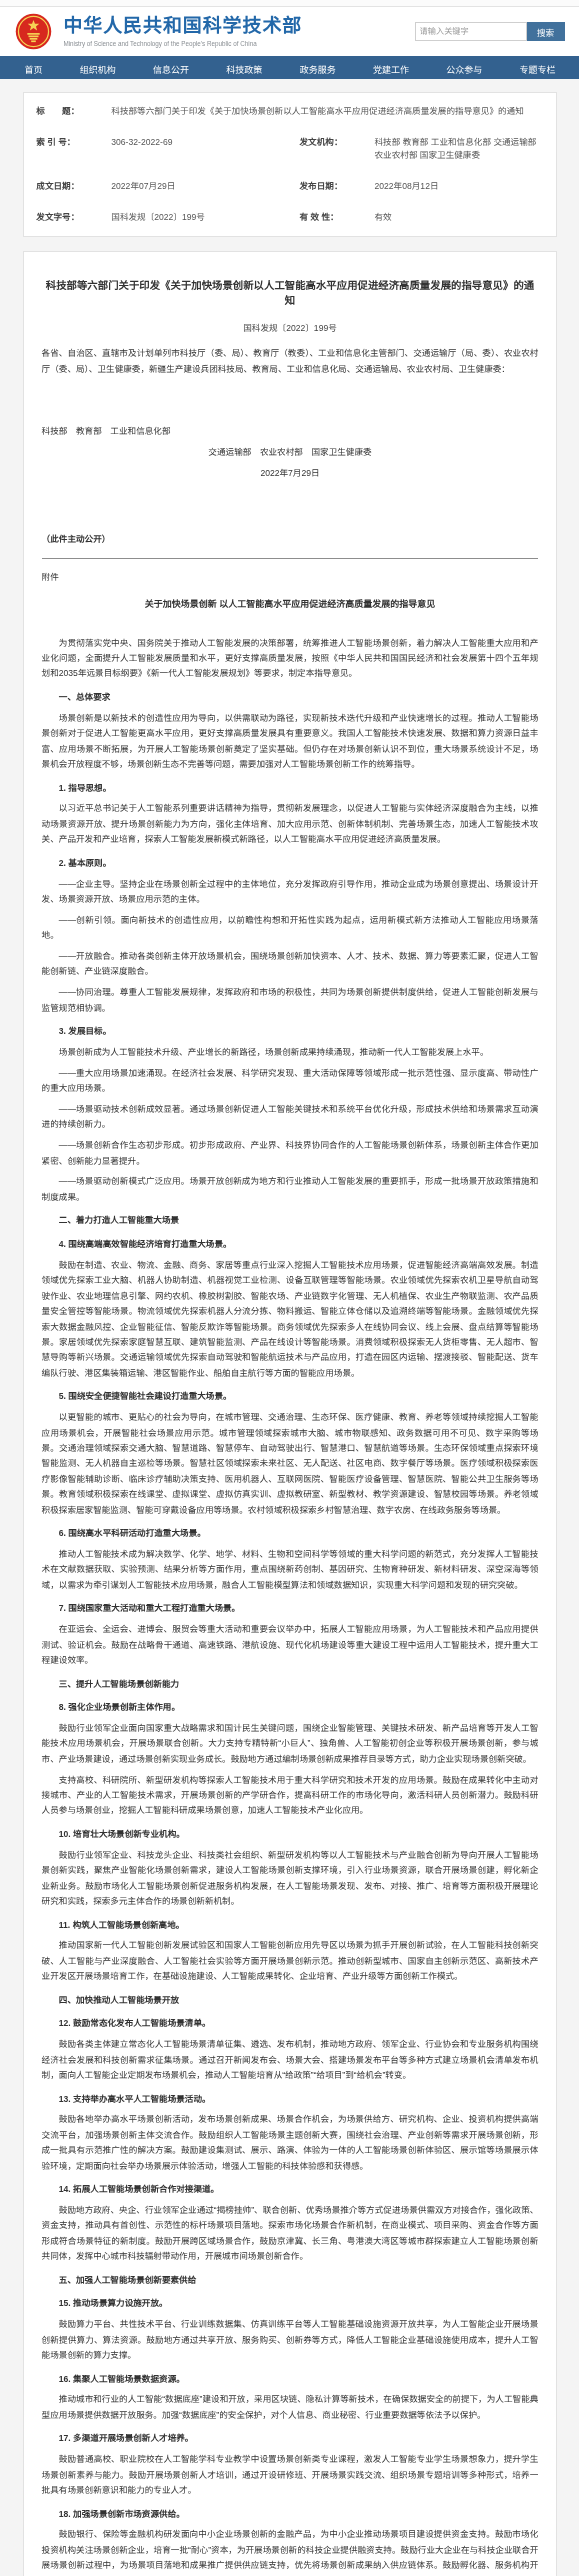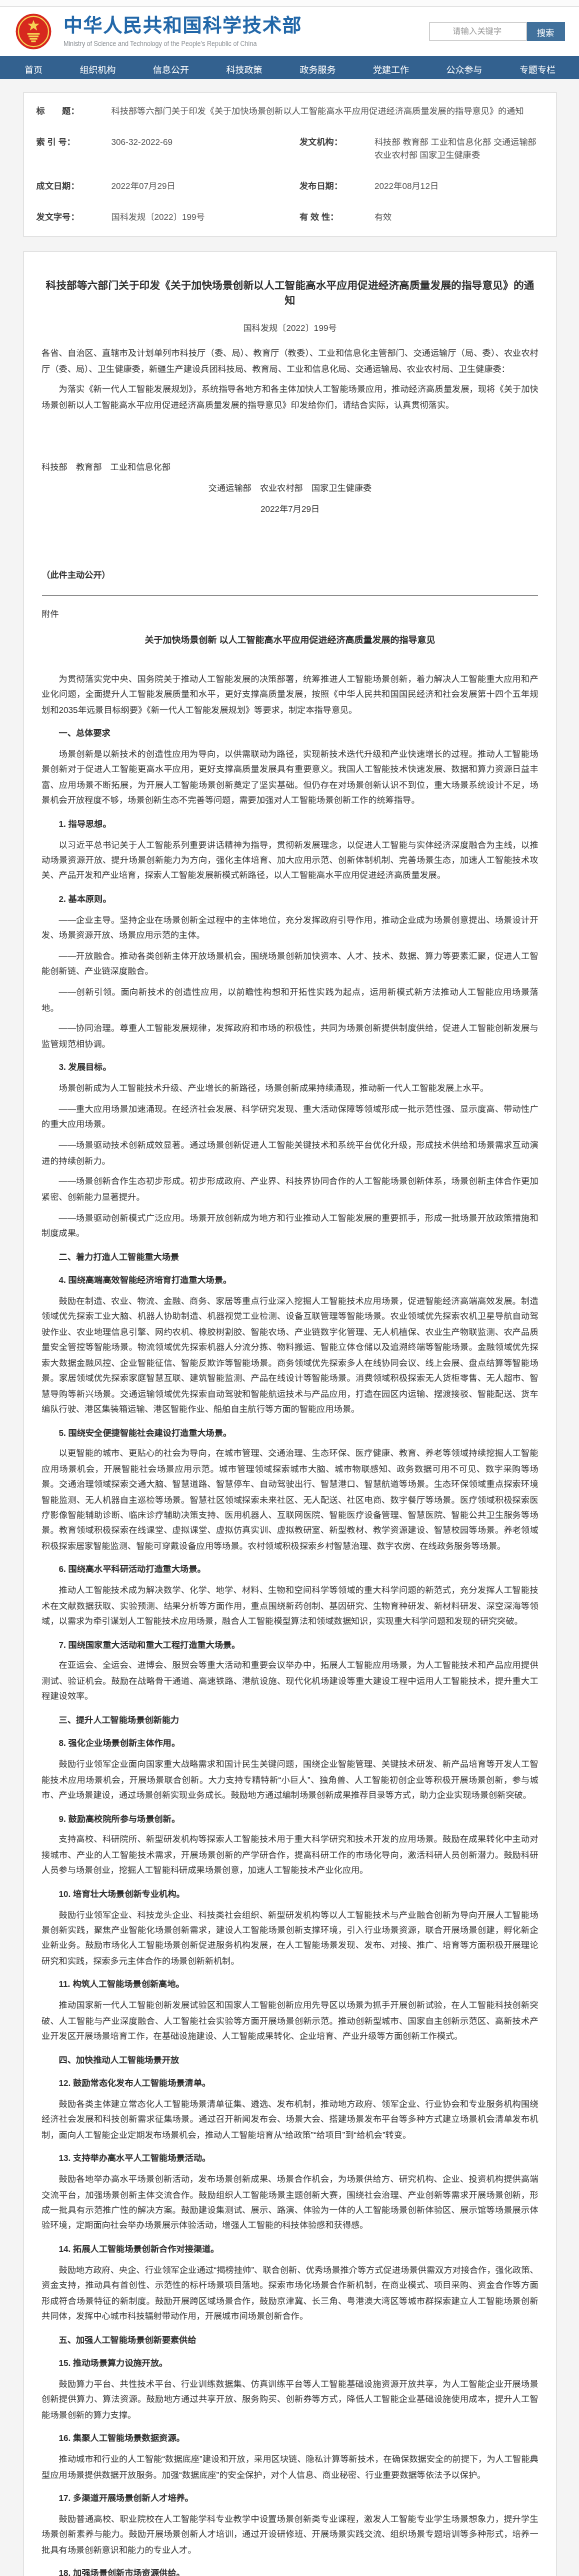--- a/index.html
+++ b/index.html
@@ -20,21 +20,21 @@
   .top-strip{height:7.2px;background:#fbfbfb;border-bottom:0.9px solid #e3e3e3;}
   
   .site-header{height:49px;background:#ffffff;display:flex;align-items:center;padding:0 0 0 15.4px;}
   .emblem{width:37px;height:37px;flex:0 0 auto;margin-right:11px;}
   .site-titles{display:flex;flex-direction:column;justify-content:center;}
   .site-title{color:var(--brand_blue);font-size:19px;font-weight:bold;letter-spacing:0.9px;line-height:1.1;}
   .site-subtitle{color:#8a8f94;font-size:6.3px;margin-top:2.7px;}
   .spacer{flex:1;}
   .search{display:flex;align-items:center;margin-right:15.4px;}
   .search input{
-    width:98px;height:19px;border:0.9px solid #cfcfcf;font-size:8.2px;padding:0 23px;color:#333;
+    width:112px;height:19px;border:0.9px solid #cfcfcf;font-size:8.2px;padding:0 4px;color:#333;
     outline:none;background:#fff;
   }
   .search input::placeholder{color:#9a9a9a;}
   .search button{
     width:38px;height:19px;border:0;background:var(--button_blue);color:#fff;font-size:8.6px;cursor:pointer;
   }
   
   .main-nav{height:23px;background:var(--nav_bg);display:flex;align-items:center;}
   .main-nav ul{list-style:none;display:flex;width:100%;padding:0 24.5px;justify-content:space-between;}
   .main-nav a{color:#ffffff;font-size:9px;text-decoration:none;}
@@ -136,21 +136,20 @@
   <div class="meta-value">有效</div>
 </section>
 
 <article class="doc-box">
   <h1 class="doc-title">科技部等六部门关于印发《关于加快场景创新以人工智能高水平应用促进经济高质量发展的指导意见》的通知</h1>
   <div class="doc-number">国科发规〔2022〕199号</div>
   <div class="content">
 
       <div class="blk-address">各省、自治区、直辖市及计划单列市科技厅（委、局）、教育厅（教委）、工业和信息化主管部门、交通运输厅（局、委）、农业农村厅（委、局）、卫生健康委，新疆生产建设兵团科技局、教育局、工业和信息化局、交通运输局、农业农村局、卫生健康委：</div>
 
-      <div class="blk-p">为落实《新一代人工智能发展规划》，系统指导各地方和各主体加快人工智能场景应用，推动经济高质量发展，现将《关于加快场景创新以人工智能高水平应用促进经济高质量发展的指导意见》印发给你们，请结合实际，认真贯彻落实。</div>
 
       <div class="blk-sig1">科技部　教育部　工业和信息化部</div>
 
       <div class="blk-sig">交通运输部　农业农村部　国家卫生健康委</div>
 
       <div class="blk-sigdate">2022年7月29日</div>
 
       <div class="blk-open">（此件主动公开）</div>
 
       <div class="blk-hr"></div>
@@ -166,24 +165,24 @@
       <div class="blk-p">场景创新是以新技术的创造性应用为导向，以供需联动为路径，实现新技术迭代升级和产业快速增长的过程。推动人工智能场景创新对于促进人工智能更高水平应用，更好支撑高质量发展具有重要意义。我国人工智能技术快速发展、数据和算力资源日益丰富、应用场景不断拓展，为开展人工智能场景创新奠定了坚实基础。但仍存在对场景创新认识不到位，重大场景系统设计不足，场景机会开放程度不够，场景创新生态不完善等问题，需要加强对人工智能场景创新工作的统筹指导。</div>
 
       <div class="blk-h2">1. 指导思想。</div>
 
       <div class="blk-p">以习近平总书记关于人工智能系列重要讲话精神为指导，贯彻新发展理念，以促进人工智能与实体经济深度融合为主线，以推动场景资源开放、提升场景创新能力为方向，强化主体培育、加大应用示范、创新体制机制、完善场景生态，加速人工智能技术攻关、产品开发和产业培育，探索人工智能发展新模式新路径，以人工智能高水平应用促进经济高质量发展。</div>
 
       <div class="blk-h2">2. 基本原则。</div>
 
       <div class="blk-p">——企业主导。坚持企业在场景创新全过程中的主体地位，充分发挥政府引导作用，推动企业成为场景创意提出、场景设计开发、场景资源开放、场景应用示范的主体。</div>
 
+      <div class="blk-p">——创新引领。面向新技术的创造性应用，以前瞻性构想和开拓性实践为起点，运用新模式新方法推动人工智能应用场景落地。</div>
+
       <div class="blk-p">——开放融合。推动各类创新主体开放场景机会，围绕场景创新加快资本、人才、技术、数据、算力等要素汇聚，促进人工智能创新链、产业链深度融合。</div>
 
-      <div class="blk-p">——创新引领。面向新技术的创造性应用，以前瞻性构想和开拓性实践为起点，运用新模式新方法推动人工智能应用场景落地。</div>
-
       <div class="blk-p">——协同治理。尊重人工智能发展规律，发挥政府和市场的积极性，共同为场景创新提供制度供给，促进人工智能创新发展与监管规范相协调。</div>
 
       <div class="blk-h2">3. 发展目标。</div>
 
       <div class="blk-p">场景创新成为人工智能技术升级、产业增长的新路径，场景创新成果持续涌现，推动新一代人工智能发展上水平。</div>
 
       <div class="blk-p">——重大应用场景加速涌现。在经济社会发展、科学研究发现、重大活动保障等领域形成一批示范性强、显示度高、带动性广的重大应用场景。</div>
 
       <div class="blk-p">——场景驱动技术创新成效显著。通过场景创新促进人工智能关键技术和系统平台优化升级，形成技术供给和场景需求互动演进的持续创新力。</div>
 
@@ -208,21 +207,20 @@
       <div class="blk-h2">7. 围绕国家重大活动和重大工程打造重大场景。</div>
 
       <div class="blk-p">在亚运会、全运会、进博会、服贸会等重大活动和重要会议举办中，拓展人工智能应用场景，为人工智能技术和产品应用提供测试、验证机会。鼓励在战略骨干通道、高速铁路、港航设施、现代化机场建设等重大建设工程中运用人工智能技术，提升重大工程建设效率。</div>
 
       <div class="blk-h1">三、提升人工智能场景创新能力</div>
 
       <div class="blk-h2">8. 强化企业场景创新主体作用。</div>
 
       <div class="blk-p">鼓励行业领军企业面向国家重大战略需求和国计民生关键问题，围绕企业智能管理、关键技术研发、新产品培育等开发人工智能技术应用场景机会，开展场景联合创新。大力支持专精特新“小巨人”、独角兽、人工智能初创企业等积极开展场景创新，参与城市、产业场景建设，通过场景创新实现业务成长。鼓励地方通过编制场景创新成果推荐目录等方式，助力企业实现场景创新突破。</div>
 
-      <div class="blk-h2">9. 鼓励高校院所参与场景创新。</div>
 
       <div class="blk-p">支持高校、科研院所、新型研发机构等探索人工智能技术用于重大科学研究和技术开发的应用场景。鼓励在成果转化中主动对接城市、产业的人工智能技术需求，开展场景创新的产学研合作，提高科研工作的市场化导向，激活科研人员创新潜力。鼓励科研人员参与场景创业，挖掘人工智能科研成果场景创意，加速人工智能技术产业化应用。</div>
 
       <div class="blk-h2">10. 培育壮大场景创新专业机构。</div>
 
       <div class="blk-p">鼓励行业领军企业、科技龙头企业、科技类社会组织、新型研发机构等以人工智能技术与产业融合创新为导向开展人工智能场景创新实践，聚焦产业智能化场景创新需求，建设人工智能场景创新支撑环境，引入行业场景资源，联合开展场景创建，孵化新企业新业务。鼓励市场化人工智能场景创新促进服务机构发展，在人工智能场景发现、发布、对接、推广、培育等方面积极开展理论研究和实践，探索多元主体合作的场景创新新机制。</div>
 
       <div class="blk-h2">11. 构筑人工智能场景创新高地。</div>
 
       <div class="blk-p">推动国家新一代人工智能创新发展试验区和国家人工智能创新应用先导区以场景为抓手开展创新试验，在人工智能科技创新突破、人工智能与产业深度融合、人工智能社会实验等方面开展场景创新示范。推动创新型城市、国家自主创新示范区、高新技术产业开发区开展场景培育工作，在基础设施建设、人工智能成果转化、企业培育、产业升级等方面创新工作模式。</div>

